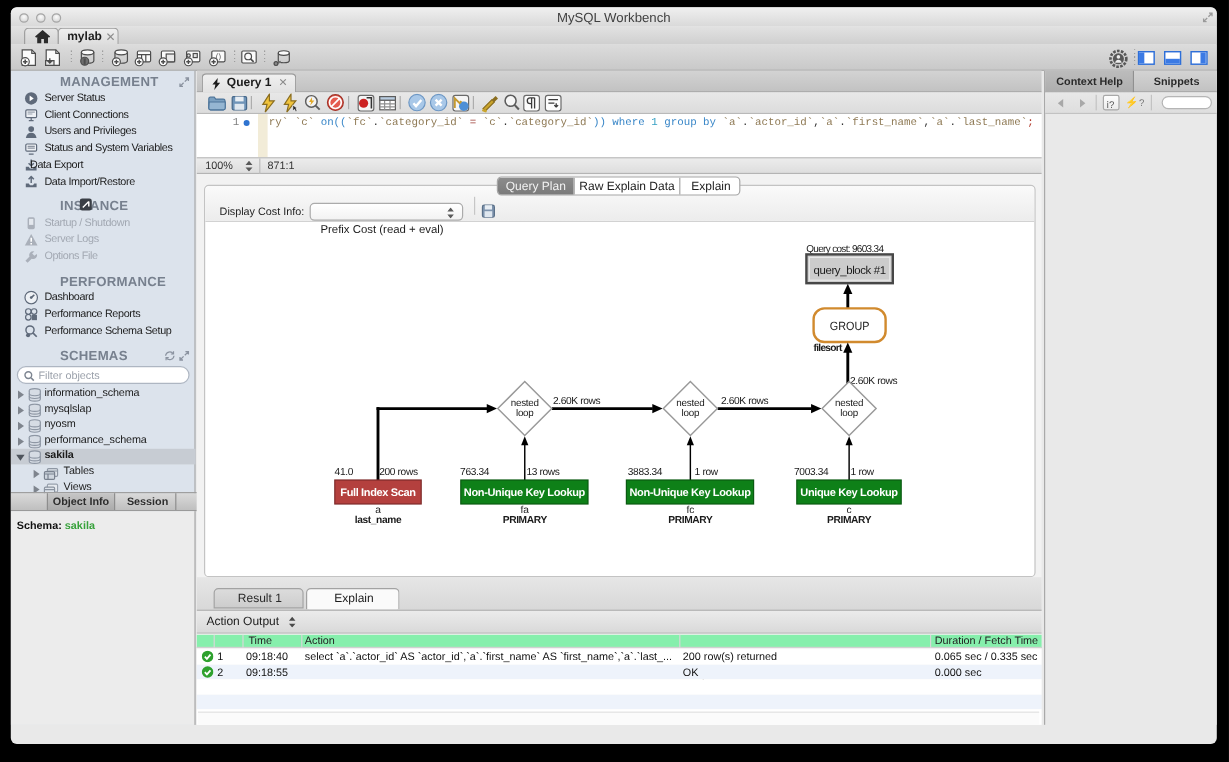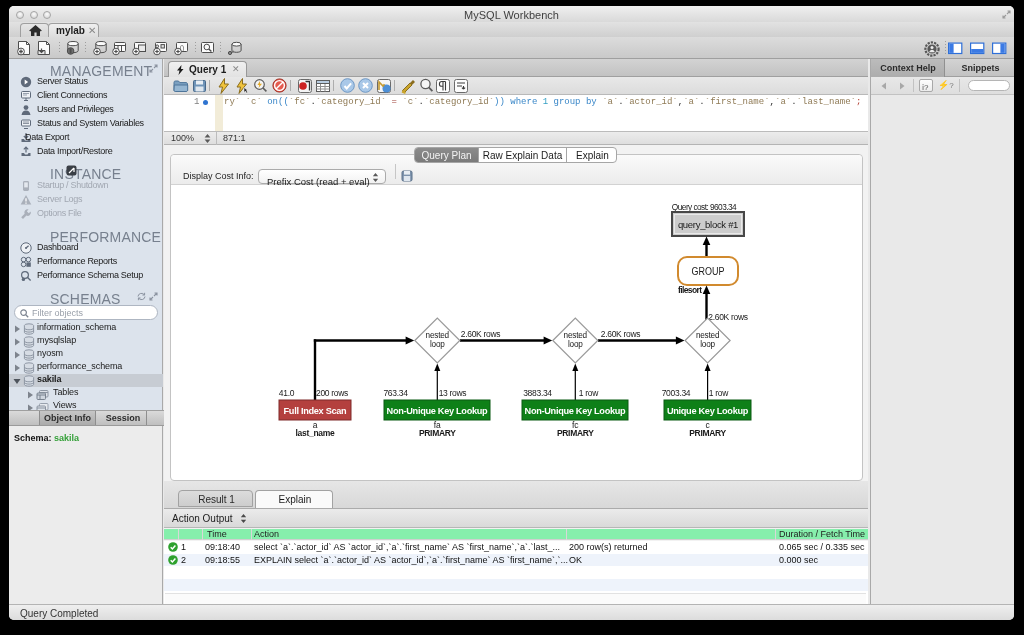--- a/index.html
+++ b/index.html
@@ -10,21 +10,21 @@
 
 #titlebar{left:0;top:0;width:1005px;height:18px;background:linear-gradient(#f0f0f0,#d9d9d9);}
 .light{width:8px;height:8px;border-radius:50%;background:radial-gradient(circle at 50% 35%,#fbfbfb,#cfcfcf);border:1px solid #a5a5a5;top:5px;}
 #title{width:1005px;top:3px;text-align:center;font-size:11px;color:#3f3f3f;}
 #titlebar{height:16px !important;}
 #tabrow{left:0;top:16px;width:1005px;height:15px;background:linear-gradient(#e2e2e2,#cfcfcf);}
 .wtab{top:1px;height:14px;border:1px solid #9f9f9f;border-bottom:none;border-radius:4px 4px 0 0;background:linear-gradient(#ededed,#dadada);text-decoration:underline;}
 #toolbar{left:0;top:31px;width:1005px;height:22px;background:linear-gradient(#dcdcdc,#c9c9c9);border-bottom:1px solid #9f9f9f;}
 
 #sidebar{left:0;top:53px;width:154px;height:545px;background:#dce3ec;border-right:1px solid #a9a9a9;}
-.shead{font-size:14px;font-weight:normal;color:#77808e;letter-spacing:.2px;padding-left:36px;}
+.shead{font-size:11px;font-weight:bold;color:#77808e;letter-spacing:.2px;padding-left:36px;}
 .sitem{font-size:9px;letter-spacing:-0.3px;color:#1b1b1b;white-space:nowrap;}
 .sgray{color:#a2a8b2;}
 .stree{font-size:9px;letter-spacing:-0.1px;color:#1b1b1b;white-space:nowrap;}
 
 #statusbar{left:0;top:598px;width:1005px;height:16px;background:linear-gradient(#efefef,#dcdcdc);border-top:1px solid #b4b4b4;}
 .t9{font-size:9px;}
 .t10{font-size:10px;}
 .mono{font-family:"Liberation Mono",monospace;}
 </style>
 </head>
@@ -431,21 +431,21 @@
           <path d="M3.5 0L6.4 3.4H0.6zM3.5 9L6.4 5.6H0.6z" fill="#5a5a5a"></path>
         </svg>
       <div class="ab" style="left:52px;top:0;width:1px;height:13px;background:#bcbcbc;"></div>
       <div class="ab" style="left:59px;top:1px;font-size:9px;color:#333;">871:1</div>
     </div>
     <div id="explainarea" class="ab" style="left:0;top:86px;width:704px;height:342px;">
       <div class="ab" style="left:6px;top:9px;width:693px;height:327px;background:#fff;border:1px solid #c3c3c3;border-radius:4px;">
         <div class="ab" style="left:0;top:0;width:691px;height:30px;background:linear-gradient(#fafafa,#ececec);border-bottom:1px solid #d2d2d2;border-radius:4px 4px 0 0;">
           <div class="ab" style="left:12px;top:16px;font-size:9px;color:#1c1c1c;">Display Cost Info:</div>
           <div class="ab" style="left:87px;top:14px;width:128px;height:15px;background:linear-gradient(#fff,#f2f2f2);border:1px solid #ababab;border-radius:4px;">
-            <div class="ab" style="left:8px;top:6px;font-size:9.5px;color:#1c1c1c;">Prefix Cost (read + eval)</div>
+            <div class="ab" style="left:8px;top:16px;font-size:9.5px;color:#1c1c1c;">Prefix Cost (read + eval)</div>
             <svg class="ab" style="left:113px;top:3px;" width="7" height="9" viewBox="0 0 7 9">
                 <path d="M3.5 0L6.2 3.2H0.8zM3.5 9L6.2 5.8H0.8z" fill="#5a5a5a"></path>
               </svg>
           </div>
           <div class="ab" style="left:224px;top:9px;width:1px;height:15px;background:#c6c6c6;"></div>
           <svg class="ab" style="left:230px;top:15px;" width="12" height="12" viewBox="0 0 12 12">
               <rect x="1" y="1" width="10" height="10" rx="1.5" fill="#7d93ad" stroke="#5a7089"></rect>
               <rect x="3" y="1" width="6" height="3.6" fill="#e8eef4"></rect>
               <rect x="2.8" y="6" width="6.4" height="5" fill="#dfe7ef"></rect>
             </svg>
@@ -583,21 +583,20 @@
         <div class="ab t9" style="left:405px;top:1px;color:#111;">200 row(s) returned</div>
         <div class="ab t9" style="left:615px;top:1px;color:#111;">0.065 sec / 0.335 sec</div>
       </div>
       <div class="ab" style="left:0;top:72.5px;width:704px;height:12.5px;background:#eef3fb;">
         <svg class="ab" style="left:4px;top:1px;" width="10" height="10" viewBox="0 0 10 10">
             <circle cx="5" cy="5" r="4.8" fill="#2ea12e"></circle>
             <path d="M2.7 5.2l1.7 1.8 3-3.4" stroke="#fff" stroke-width="1.5" fill="none"></path>
           </svg>
         <div class="ab t9" style="left:17px;top:1px;color:#111;">2</div>
         <div class="ab t9" style="left:41px;top:1px;color:#111;">09:18:55</div>
-        <div class="ab t9" style="left:90px;top:1px;color:#111;">EXPLAIN select `a`.`actor_id` AS `actor_id`,`a`.`first_name` AS `first_name`,`...</div>
         <div class="ab t9" style="left:405px;top:1px;color:#111;">OK</div>
         <div class="ab t9" style="left:615px;top:1px;color:#111;">0.000 sec</div>
       </div>
       <div class="ab" style="left:0;top:85px;width:704px;height:12.5px;background:#fff;"></div>
       <div class="ab" style="left:0;top:97.5px;width:704px;height:12.5px;background:#eef3fb;"></div>
       <div class="ab" style="left:0;top:110px;width:704px;height:13px;background:#fff;"></div>
       <div class="ab" style="left:1px;top:112px;width:701px;height:11px;background:#fbfbfb;border-top:1px solid #e2e2e2;"></div>
     </div>
   </div>
   <div id="rightpanel" class="ab" style="left:861px;top:53px;width:144px;height:545px;background:#e9e9e9;border-left:1px solid #a9a9a9;">
@@ -613,16 +612,13 @@
         </svg>
       <div class="ab" style="left:42px;top:2px;width:1px;height:13px;background:#c2c2c2;"></div>
       <div class="ab" style="left:48px;top:2px;width:14px;height:13px;background:linear-gradient(#fdfdfd,#ececec);border:1px solid #a8a8a8;border-radius:2px;">
         <div class="ab" style="left:2px;top:1px;font-size:8px;color:#555;">ℹ?</div>
       </div>
       <div class="ab" style="left:67px;top:3px;font-size:9px;color:#777;"><span style="color:#c59a30;font-weight:bold;">⚡</span><span style="font-size:8px;">?</span></div>
       <div class="ab" style="left:88px;top:2px;width:1px;height:13px;background:#c2c2c2;"></div>
       <div class="ab" style="left:97px;top:3px;width:42px;height:11px;background:#fff;border:1px solid #b5b5b5;border-radius:6px;"></div>
     </div>
   </div>
-  <div id="statusbar" class="ab">
-    <div class="ab t10" style="left:11px;top:3px;color:#333;">Query Completed</div>
-  </div>
 </div>
 
 </body></html>

